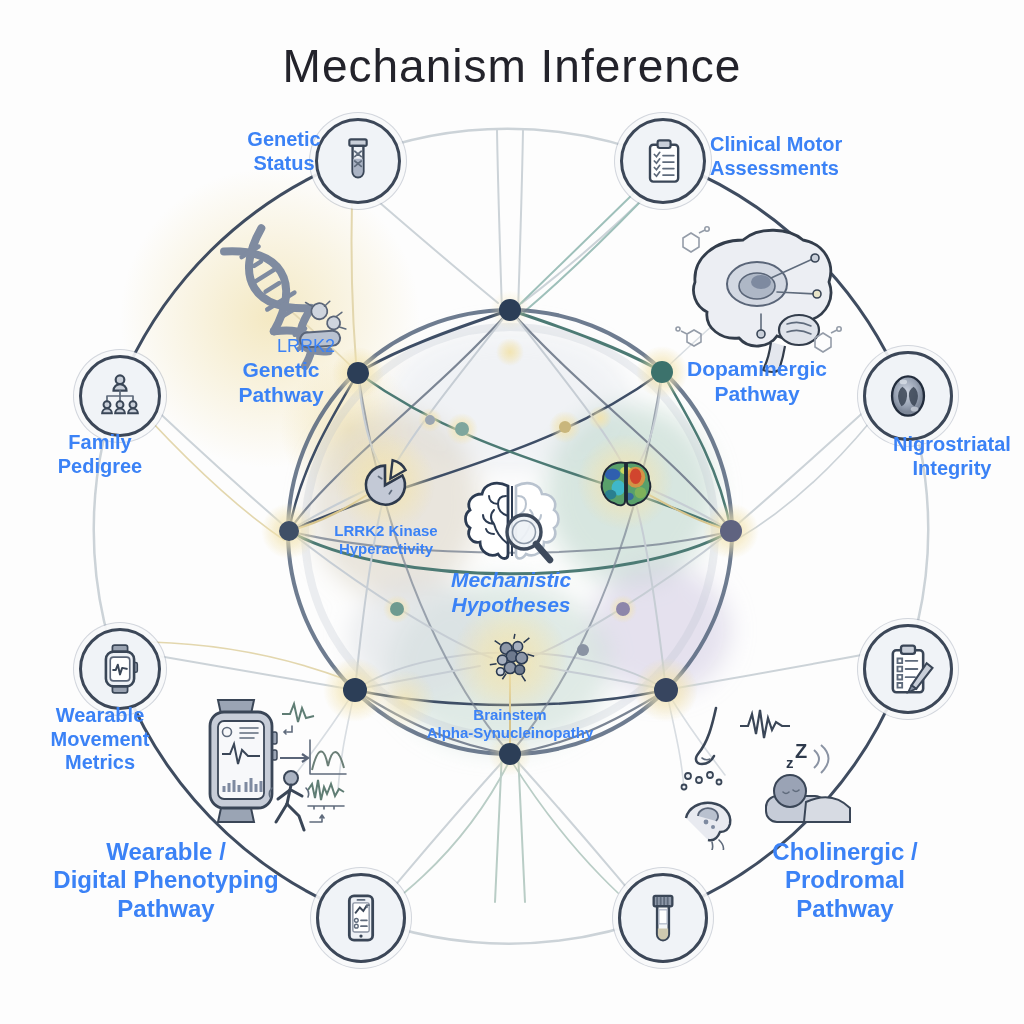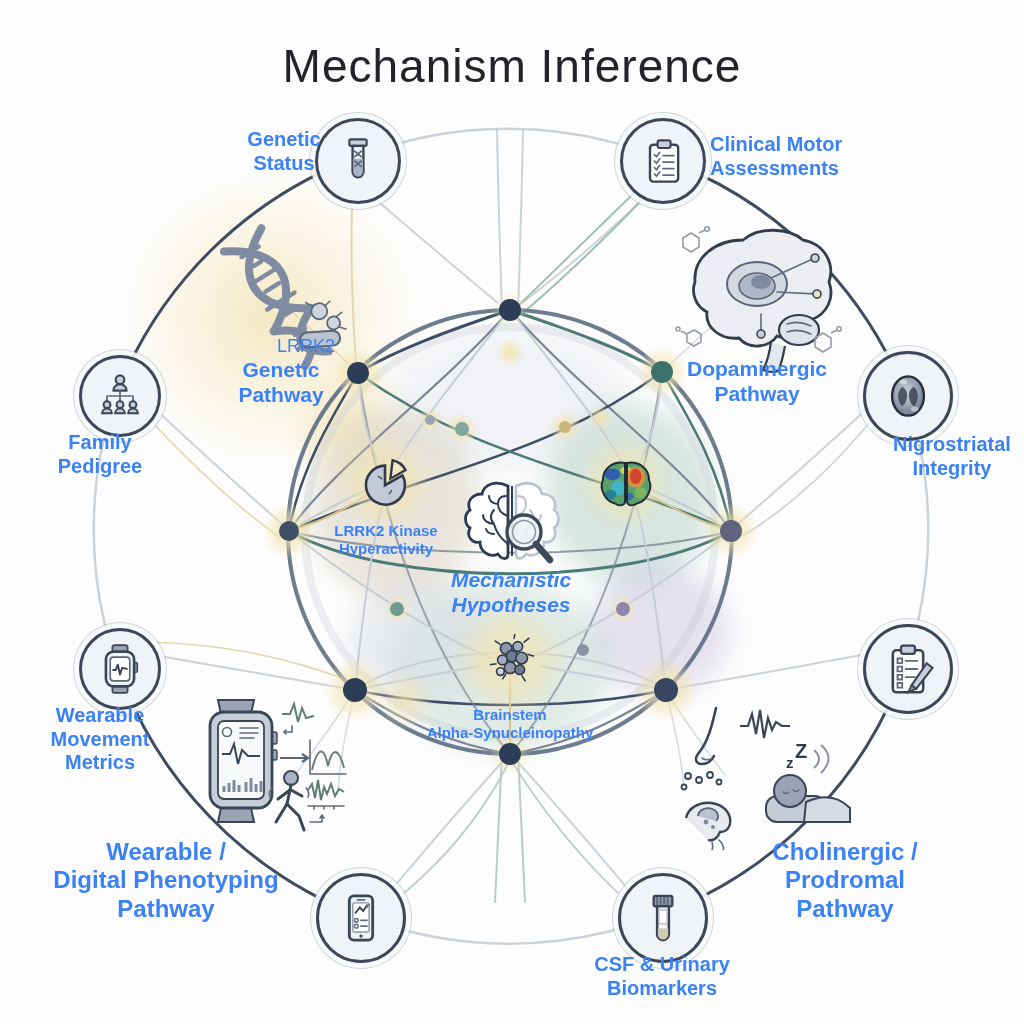--- a/index.html
+++ b/index.html
@@ -274,22 +274,20 @@
 
 <div class="abs node-circle" style="left:618px;top:873px;width:84px;height:84px;">
   <svg width="56" height="56" viewBox="0 0 48 48">
     <rect x="16" y="5" width="16" height="9" rx="1.5" fill="#8f99aa" stroke="#3a4657" stroke-width="2"></rect>
     <path class="thin" d="M19,6.5 v6 M22,6.5 v6 M25,6.5 v6 M28,6.5 v6"></path>
     <path d="M19,14 h10 v24 a5,5 0 0 1 -10,0 Z" fill="#f4f6f8" stroke="#3a4657" stroke-width="2.2"></path>
     <rect x="20.5" y="17" width="7" height="12" fill="#ffffff" stroke="#aab3c4" stroke-width="1"></rect>
     <path d="M19.6,33 h8.8 v5 a4.4,4.4 0 0 1 -8.8,0 Z" fill="#cfc9b0"></path>
   </svg>
 </div>
-<div class="abs ctr lbl node-lbl" style="left:662px;top:977px;">CSF &amp; Urinary
-Biomarkers</div>
 
 <div class="abs icon-wrap" style="left:205px;top:222px;width:150px;height:170px;transform:rotate(-10deg);">
   <svg width="150" height="170" viewBox="0 0 120 170">
     <g transform="rotate(-22 60 80)" fill="none" stroke="#7f8ba0" stroke-linecap="round">
       <path d="M40,8 C90,35 90,75 40,102" stroke-width="8"></path>
       <path d="M84,8 C34,35 34,75 84,102" stroke-width="8"></path>
       <path d="M40,102 C74,118 74,134 48,148" stroke-width="8"></path>
       <path d="M84,102 C50,118 50,134 76,148" stroke-width="8"></path>
       <g stroke-width="4.5">
         <path d="M52,22 H72"></path>

